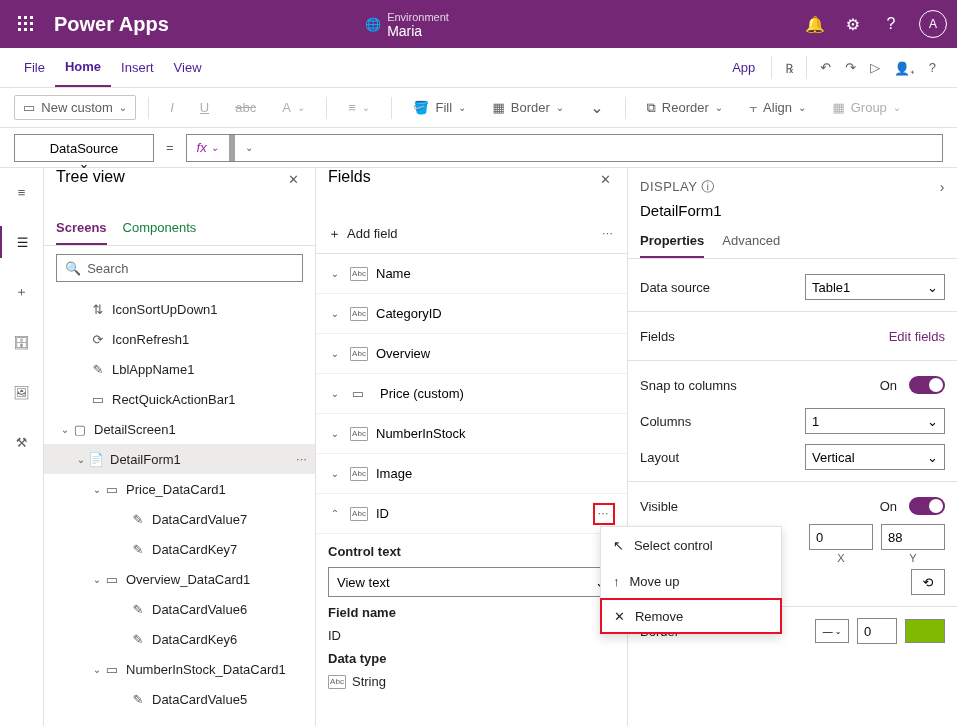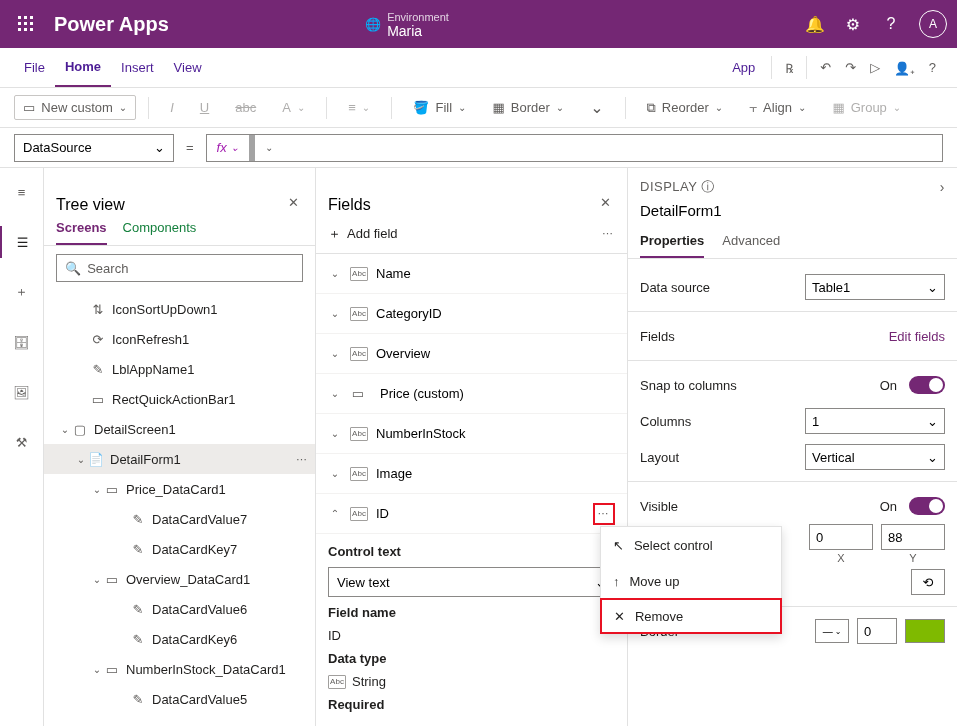--- a/index.html
+++ b/index.html
@@ -28,38 +28,38 @@
 
 
 .toolbar { height: 40px; border-bottom: 1px solid #e1e1e1; display: flex; align-items: center; padding: 0 14px; gap: 8px; color: #605e5c; }
 .tb-btn { display: flex; align-items: center; gap: 6px; padding: 4px 8px; border: 1px solid transparent; border-radius: 2px; }
 .tb-btn .chev { font-size: 10px; }
 .tb-sep { width: 1px; height: 22px; background: #e1e1e1; margin: 0 4px; }
 .tb-disabled { opacity: .5; }
 
 
 .formulabar { height: 40px; border-bottom: 1px solid #e1e1e1; display: flex; align-items: center; padding: 4px 14px; gap: 8px; }
-.prop-dd { width: 160px; height: 28px; border: 1px solid #8a8886; display: flex; align-items: center; padding: 6px 8px; justify-content: space-between; background:#fff; }
+.prop-dd { width: 140px; height: 28px; border: 1px solid #8a8886; display: flex; align-items: center; padding: 6px 8px; justify-content: space-between; background:#fff;flex-direction:column; }
 .eq { color: #605e5c; padding: 0 4px;}
 .fx-box { flex: 1; height: 28px; border: 1px solid #8a8886; display: flex; align-items: center; }
 .fx-label { padding: 0 10px; font-style: italic; color: #a21caf; border-right: 6px solid #a3a3a3; height:100%; display:flex; align-items:center; gap:4px;}
 .fx-input { flex: 1; padding: 0 10px; color: #742774; font-family: Consolas, monospace; }
 .fx-chev { padding: 0 10px; color:#605e5c; font-size:10px;}
 
 
 .main { display: flex; height: calc(726px - 48px - 40px - 40px - 40px); }
 
 
 .rail { width: 44px; border-right: 1px solid #e1e1e1; display: flex; flex-direction: column; align-items: center; padding-top: 8px; gap: 18px; color: #605e5c; }
 .rail .ritem { width: 44px; height: 32px; display: flex; align-items: center; justify-content: center; }
 .rail .ritem.active { border-left: 2px solid #742774; color: #201f1e; }
 
 
 .tree-panel { width: 272px; border-right: 1px solid #e1e1e1; display: flex; flex-direction: column; }
-.panel-head { height: 46px; display: flex; align-items: flex-end; justify-content: space-between; padding: 0 12px; gap: 14px;}
+.panel-head { height: 46px; display: flex; align-items: flex-start; justify-content: space-between; padding: 0 12px; gap: 14px;}
 .panel-title { font-size: 16px; font-weight: 400; }
 .close-x { color: #605e5c; cursor: default; padding:4px;}
 .tree-tabs { display: flex; gap: 16px; padding: 0 12px; border-bottom: 1px solid #e1e1e1;}
 .tree-tab { padding: 6px 0 8px; color: #15803d; }
 .tree-tab.active { color:#742774; font-weight:600; border-bottom: 2px solid #742774; }
 .search-box { margin: 8px 12px; height: 28px; border: 1px solid #8a8886; display: flex; align-items: center; padding: 0 8px; gap:6px; color:#605e5c;}
 .tree-scroll { flex: 1; overflow: hidden; padding: 4px 0;}
 .t-row { display: flex; align-items: center; height: 30px; padding-right: 6px; color: #201f1e; }
 .t-row.sel { background:#edebe9;}
 .t-chev { width: 14px; text-align: center; font-size: 10px; color:#605e5c;}
@@ -359,21 +359,20 @@
           <span>View text</span>
           <span class="chev">⌄</span>
         </div>
       <div class="fd-label">Field name</div>
       <div class="fd-text">ID</div>
       <div class="fd-label">Data type</div>
       <div style="display:flex;align-items:center;gap:6px;">
           <span class="abc">Abc</span>
           <span class="fd-text">String</span>
         </div>
-      <div class="fd-label">Required</div>
     </div>
 
     <div class="ctx-menu">
       <div class="ctx-item">
           <span>↖</span>
           <span>Select control</span>
         </div>
       <div class="ctx-item">
           <span>↑</span>
           <span>Move up</span>

